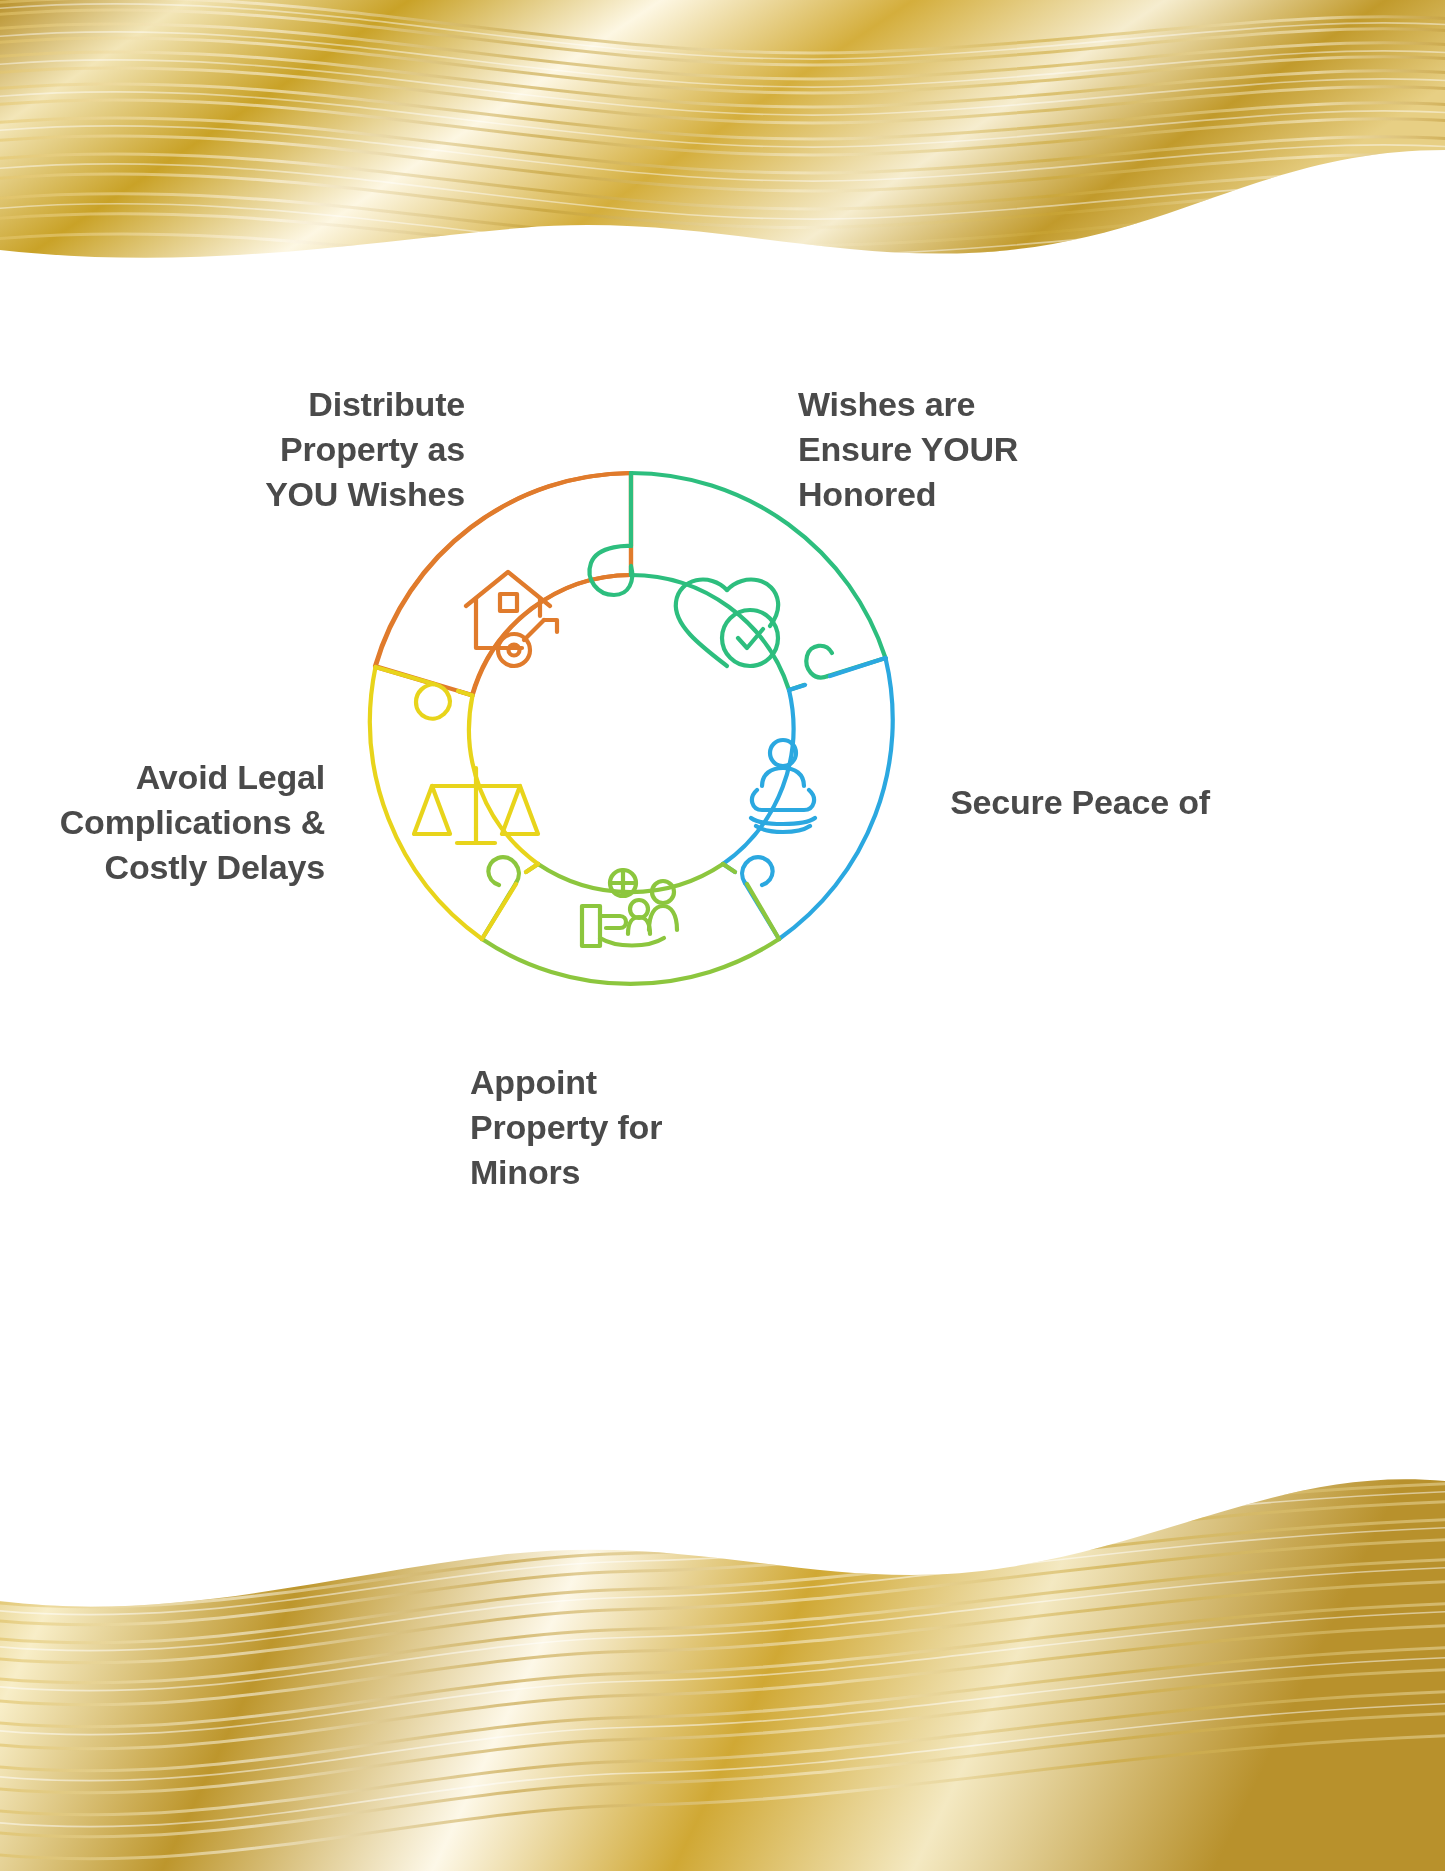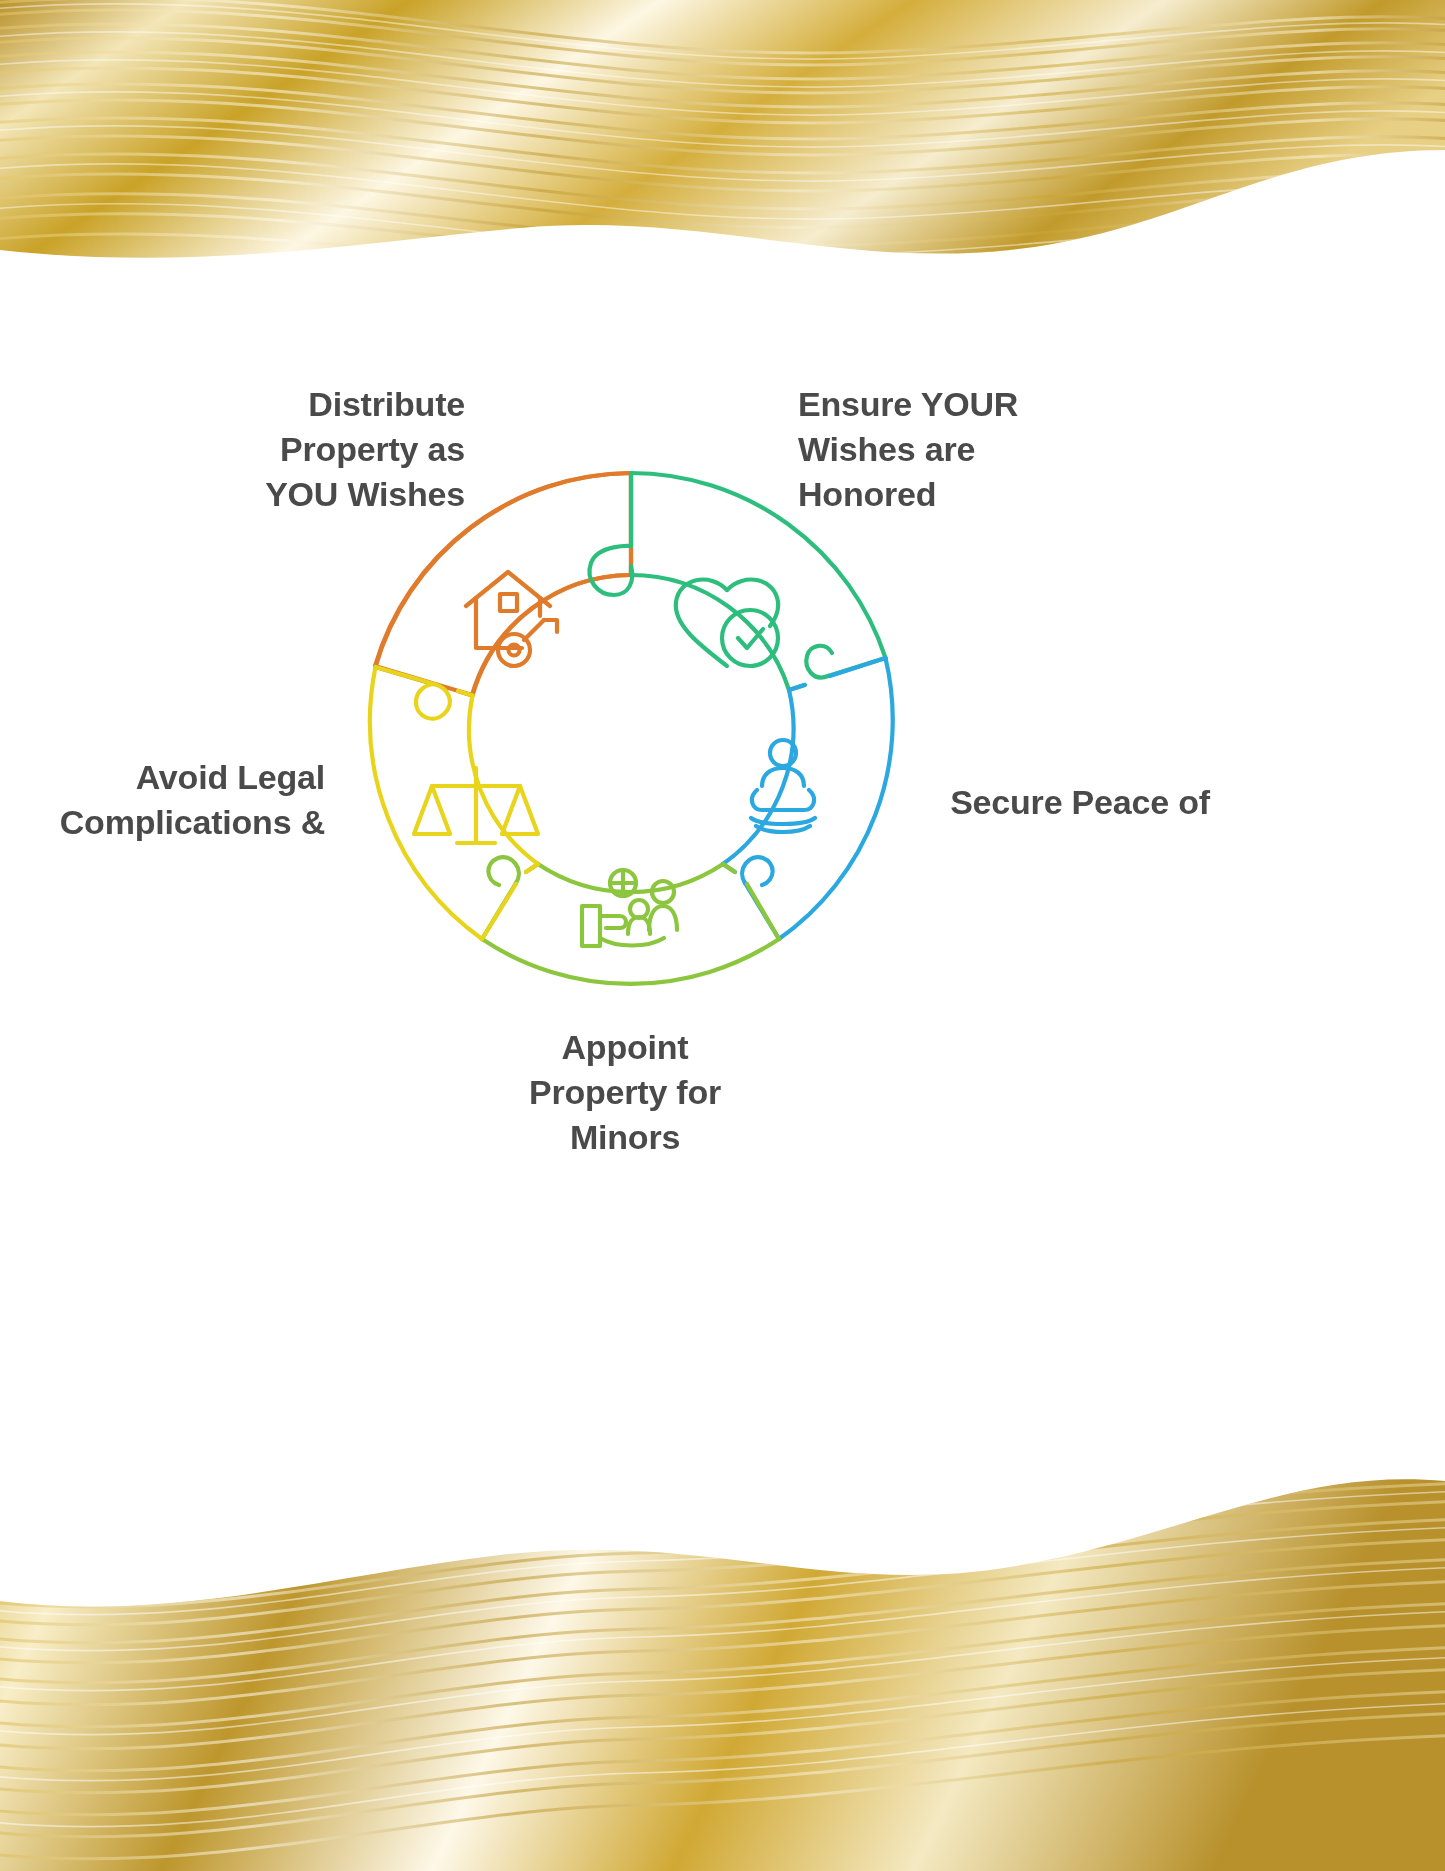--- a/index.html
+++ b/index.html
@@ -20,21 +20,21 @@
     color:#4a4a4a;
     font-weight:bold;
     font-size:34px;
     line-height:1.33;
     letter-spacing:-0.2px;
   }
   .label.tl { left:205px; top:92px;  width:240px; text-align:right; }
   .label.tr { left:778px; top:92px;  width:250px; text-align:left; }
   .label.left { left:20px; top:465px; width:285px; text-align:right; }
   .label.right { left:915px; top:490px; width:290px; text-align:center; }
-  .label.bottom { left:450px; top:735px; width:310px; text-align:center; }
+  .label.bottom { left:450px; top:770px; width:310px; }
 
   .wheel { position:absolute; left:338px; top:178px; width:546px; height:546px; }
 </style>
 </head>
 <body>
 
 <svg class="wave-top" viewBox="0 0 1445 290" preserveAspectRatio="none" aria-hidden="true">
   <defs>
     <linearGradient id="goldA" x1="0" y1="0" x2="1" y2="0.3">
       <stop offset="0" stop-color="#b8912c"></stop>
@@ -94,38 +94,39 @@
 
 <div class="stage">
 
   <div class="label tl">
     <div>Distribute</div>
     <div>Property as</div>
     <div>YOU Wishes</div>
   </div>
 
   <div class="label tr">
+    <div>Wishes are</div>
     <div>Ensure YOUR</div>
-    <div>Wishes are</div>
     <div>Honored</div>
   </div>
 
   <div class="label right">
     <div>Secure Peace of</div>
   </div>
 
   <div class="label bottom">
     <div>Appoint</div>
     <div>Property for</div>
     <div>Minors</div>
   </div>
 
   <div class="label left">
     <div>Avoid Legal</div>
     <div>Complications &amp;</div>
+    <div>Costly Delays</div>
   </div>
 
   <svg class="wheel" viewBox="0 0 546 546">
     <g fill="none" stroke-width="4.2" stroke-linecap="round" stroke-linejoin="round">
 
       <g>
         <path stroke="#E07B2C" d="
           M 273 5
           A 268 268 0 0 0 17 198
           L 114 227

